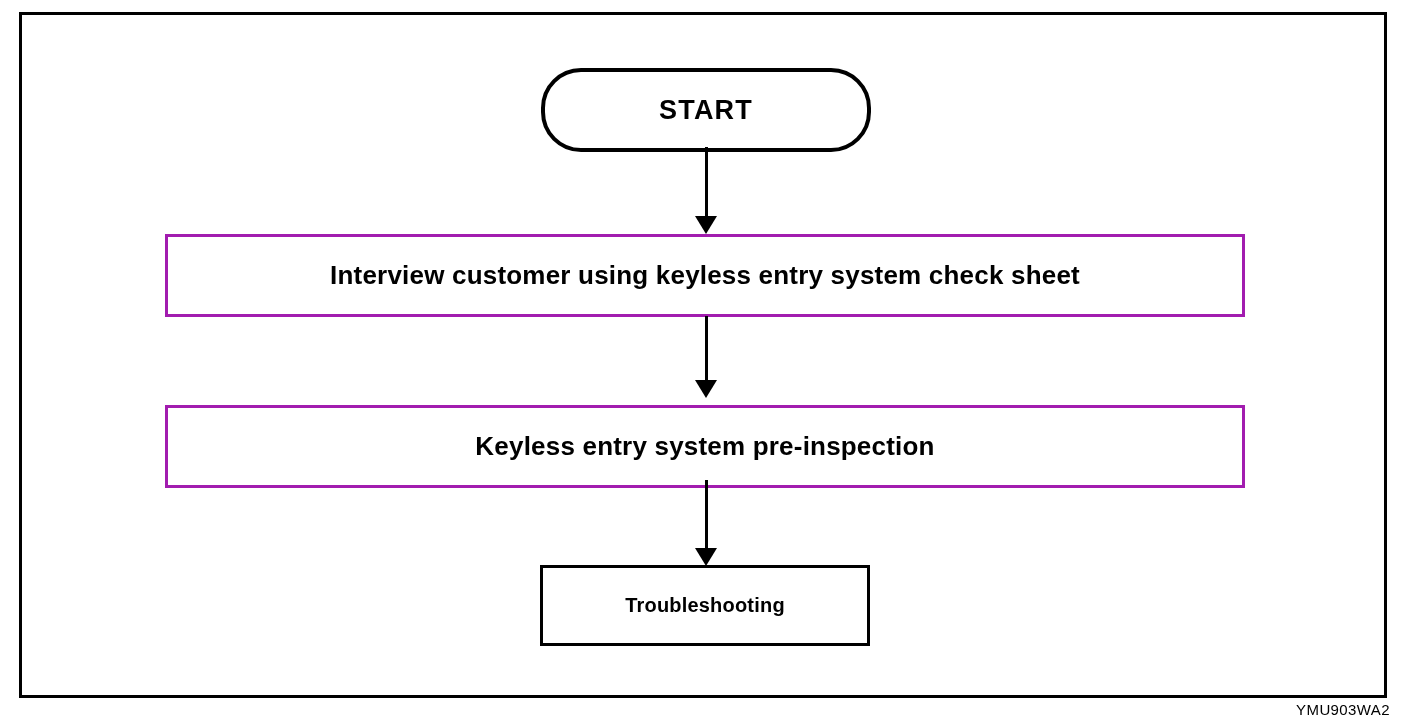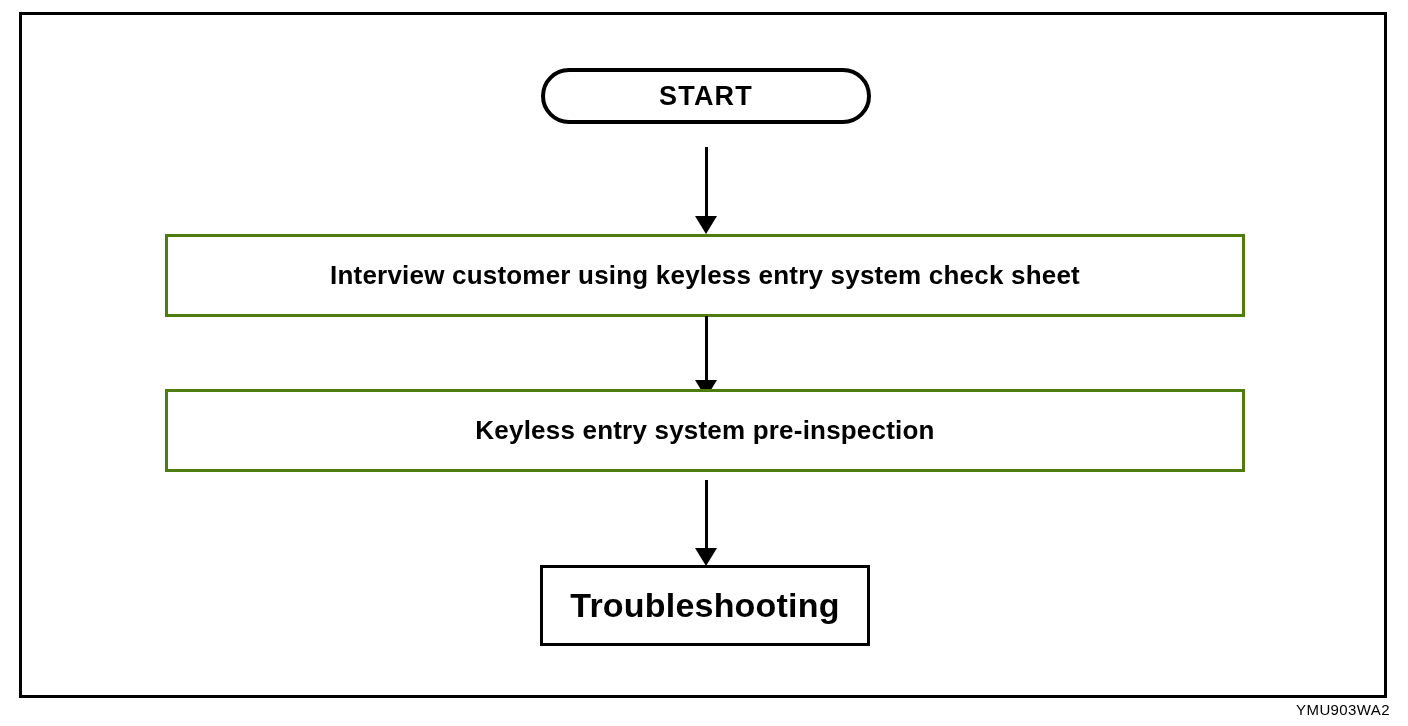--- a/index.html
+++ b/index.html
@@ -43,45 +43,45 @@
     text-align: center;
     color: #000000;
     font-weight: bold;
     letter-spacing: 0.2px;
   }
 
   .node-terminator {
     left: 541px;
     top: 68px;
     width: 330px;
-    height: 56px;
+    height: 84px;
     border: 4px solid #000000;
     border-radius: 40px;
     font-size: 27px;
     letter-spacing: 1.2px;
   }
 
   .node-process-wide {
     left: 165px;
     width: 1080px;
     height: 83px;
-    border: 3px solid #4d7c0f;
+    border: 3px solid #a21caf;
     font-size: 26px;
   }
 
   .node-step1 { top: 234px; }
-  .node-step2 { top: 389px; justify-content: center; }
+  .node-step2 { top: 405px; justify-content: center; }
 
   .node-process-narrow {
     left: 540px;
     top: 565px;
     width: 330px;
     height: 81px;
     border: 3px solid #000000;
-    font-size: 34px;
+    font-size: 20px;
   }
 
   
   .connector {
     position: absolute;
     left: 705px;
     width: 3px;
     background: #000000;
   }
   .conn-1 { top: 147px; height: 72px; }

